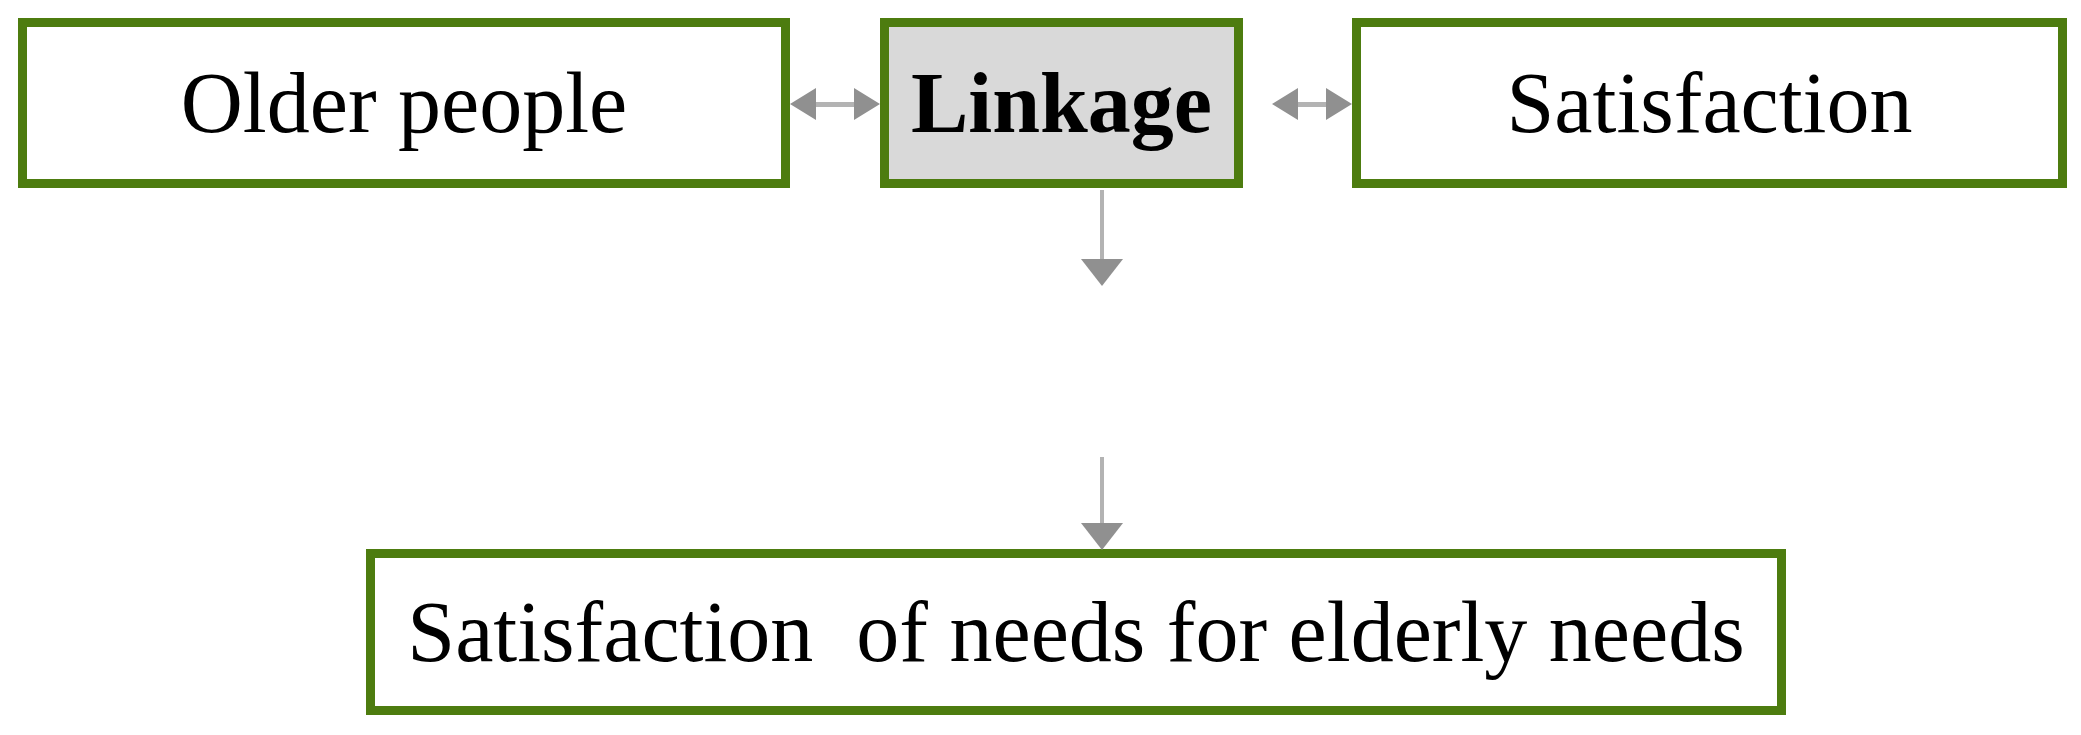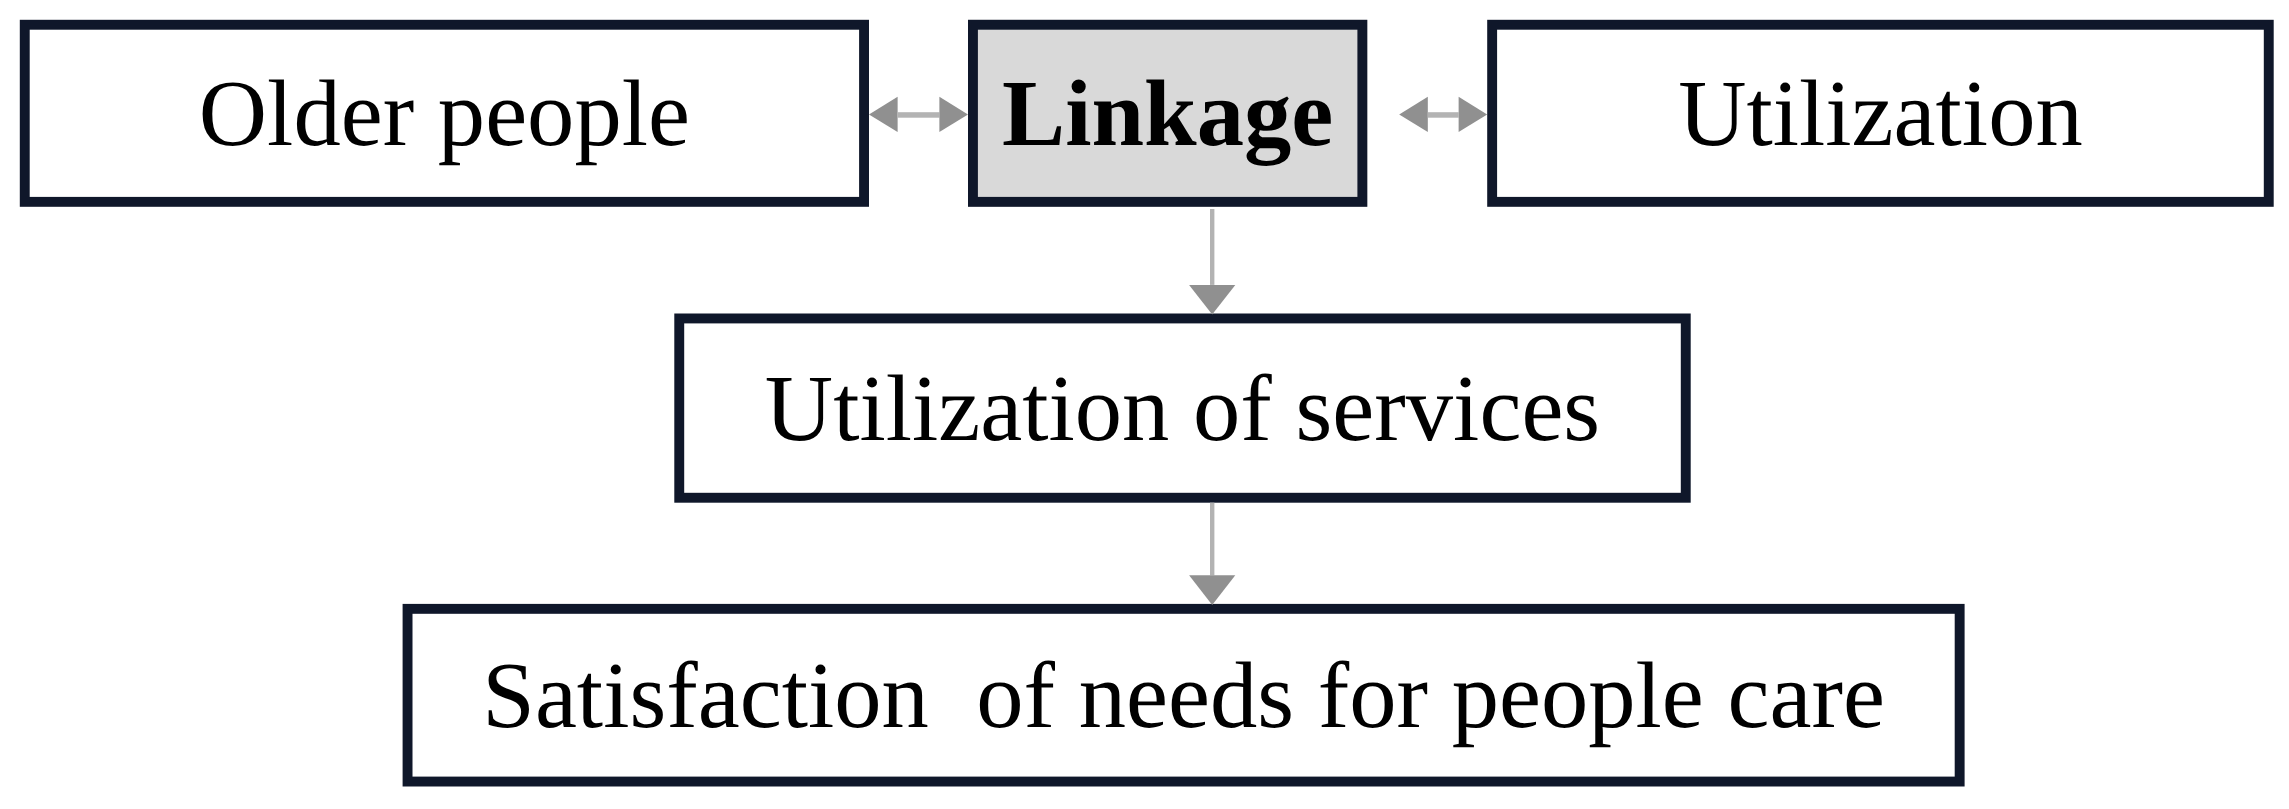--- a/index.html
+++ b/index.html
@@ -7,21 +7,21 @@
     position: relative;
     width: 2081px;
     height: 735px;
     background: #ffffff;
     font-family: "Liberation Serif", "DejaVu Serif", serif;
     overflow: hidden;
   }
   .node {
     position: absolute;
     box-sizing: border-box;
-    border: 9px solid #0f172a;
+    border: 9px solid #4d7c0f;
     background: #ffffff;
     display: flex;
     align-items: center;
     justify-content: center;
     font-size: 86px;
     line-height: 1;
     color: #000000;
     text-align: center;
   }
   .node .label { white-space: pre; }
@@ -81,29 +81,26 @@
 
   <div class="node" id="node-older">
     <span class="label">Older people</span>
   </div>
 
   <div class="node node-linkage" id="node-linkage">
     <span class="label">Linkage</span>
   </div>
 
   <div class="node" id="node-environment">
-    <span class="label">Utilization</span>
+    <span class="label">Satisfaction</span>
   </div>
 
-  <div class="node" id="node-utilization">
-    <span class="label">Utilization of services</span>
-  </div>
 
   <div class="node" id="node-satisfaction">
-    <span class="label">Satisfaction  of needs for people care</span>
+    <span class="label">Satisfaction  of needs for elderly needs</span>
   </div>
 
   <div class="h-arrow" id="h-arrow-left">
     <div class="tri-left"></div>
     <div class="h-line"></div>
     <div class="tri-right"></div>
   </div>
 
   <div class="h-arrow" id="h-arrow-right">
     <div class="tri-left"></div>

